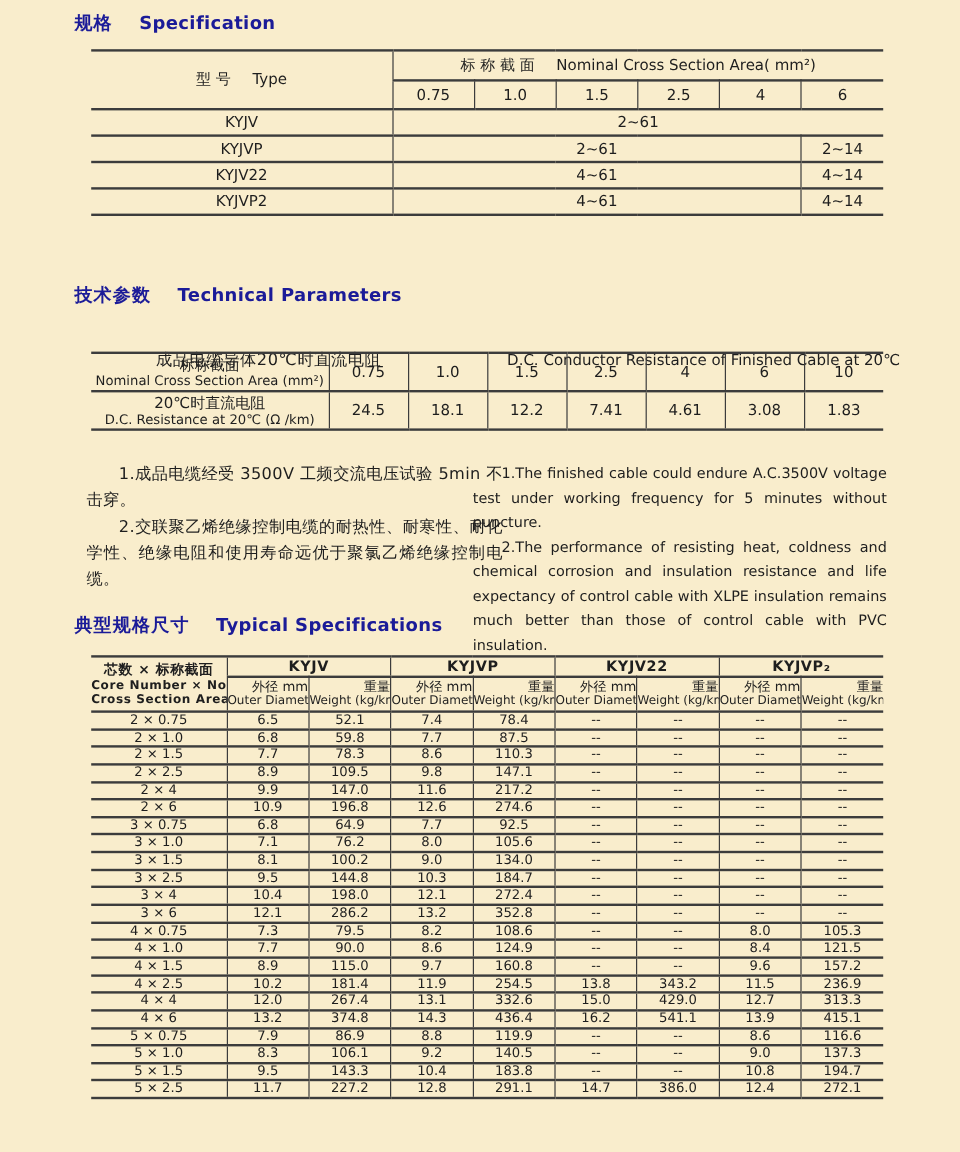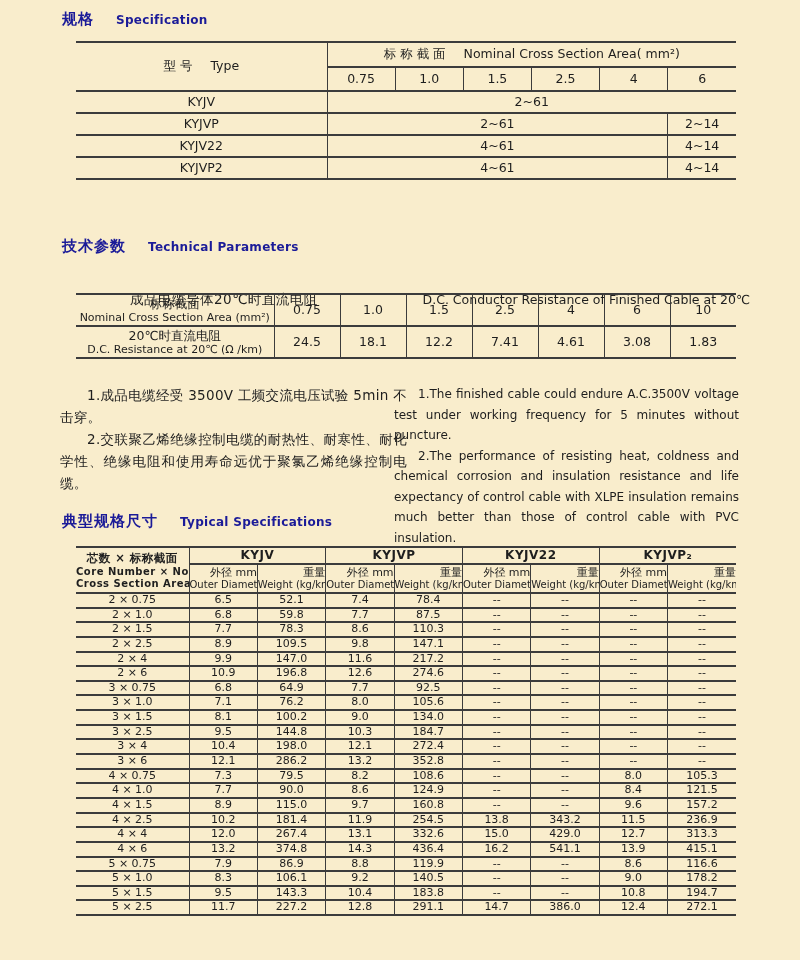--- a/index.html
+++ b/index.html
@@ -9,21 +9,21 @@
     --line:#3c3c3c;
   }
   *{box-sizing:border-box;}
   html,body{margin:0;padding:0;}
   body{font-family:"DejaVu Sans","Liberation Sans",sans-serif;background:var(--bg);}
   .page{position:relative;width:800px;height:960px;background:var(--bg);overflow:hidden;color:var(--ink);}
 
   
   .sec-head{position:absolute;left:62px;display:flex;align-items:baseline;gap:22px;color:var(--accent);font-weight:bold;white-space:nowrap;}
   .sec-head .zh{font-size:15px;letter-spacing:1px;}
-  .sec-head .en{font-size:12px;letter-spacing:0.3px;}
+  .sec-head .en{font-size:15px;letter-spacing:0.3px;}
 
   
   table.tbl{position:absolute;left:76px;width:660px;border-collapse:collapse;table-layout:fixed;}
   table.tbl th,table.tbl td{
     border:1px solid var(--line);
     border-top-width:2px;border-bottom-width:2px;
     padding:0;text-align:center;vertical-align:middle;
     font-weight:normal;color:var(--ink);line-height:1.15;
     overflow:hidden;white-space:nowrap;
   }
@@ -44,21 +44,21 @@
 
   
   #params-table{top:293px;}
   #params-table td,#params-table th{height:32px;font-size:12.5px;}
   .two-line .l1{font-size:12.5px;line-height:15px;}
   .two-line .l2{font-size:11px;line-height:13px;}
 
   
   .notes{position:absolute;top:384px;}
   .notes p{margin:0;text-indent:2em;text-align:justify;}
-  .notes-zh{left:60px;width:347px;}
+  .notes-zh{left:72px;width:347px;}
   .notes-zh p{font-size:13.5px;line-height:22px;letter-spacing:0.3px;}
   .notes-en{left:394px;width:345px;}
   .notes-en p{font-size:12px;line-height:20.5px;}
 
   
   #typ-table{top:546px;}
   #typ-table .grp th{height:17px;font-size:12px;font-weight:600;letter-spacing:0.5px;}
   #typ-table .sub th{height:29px;}
   #typ-table .sub .l1{font-size:11px;line-height:13px;text-align:right;}
   #typ-table .sub .l2{font-size:10px;line-height:12px;}
@@ -447,21 +447,21 @@
         </tr>
         <tr>
           <td>5 × 1.0</td>
           <td>8.3</td>
           <td>106.1</td>
           <td>9.2</td>
           <td>140.5</td>
           <td>--</td>
           <td>--</td>
           <td>9.0</td>
-          <td>178.2</td>
+          <td>137.3</td>
         </tr>
         <tr>
           <td>5 × 1.5</td>
           <td>9.5</td>
           <td>143.3</td>
           <td>10.4</td>
           <td>183.8</td>
           <td>--</td>
           <td>--</td>
           <td>10.8</td>

